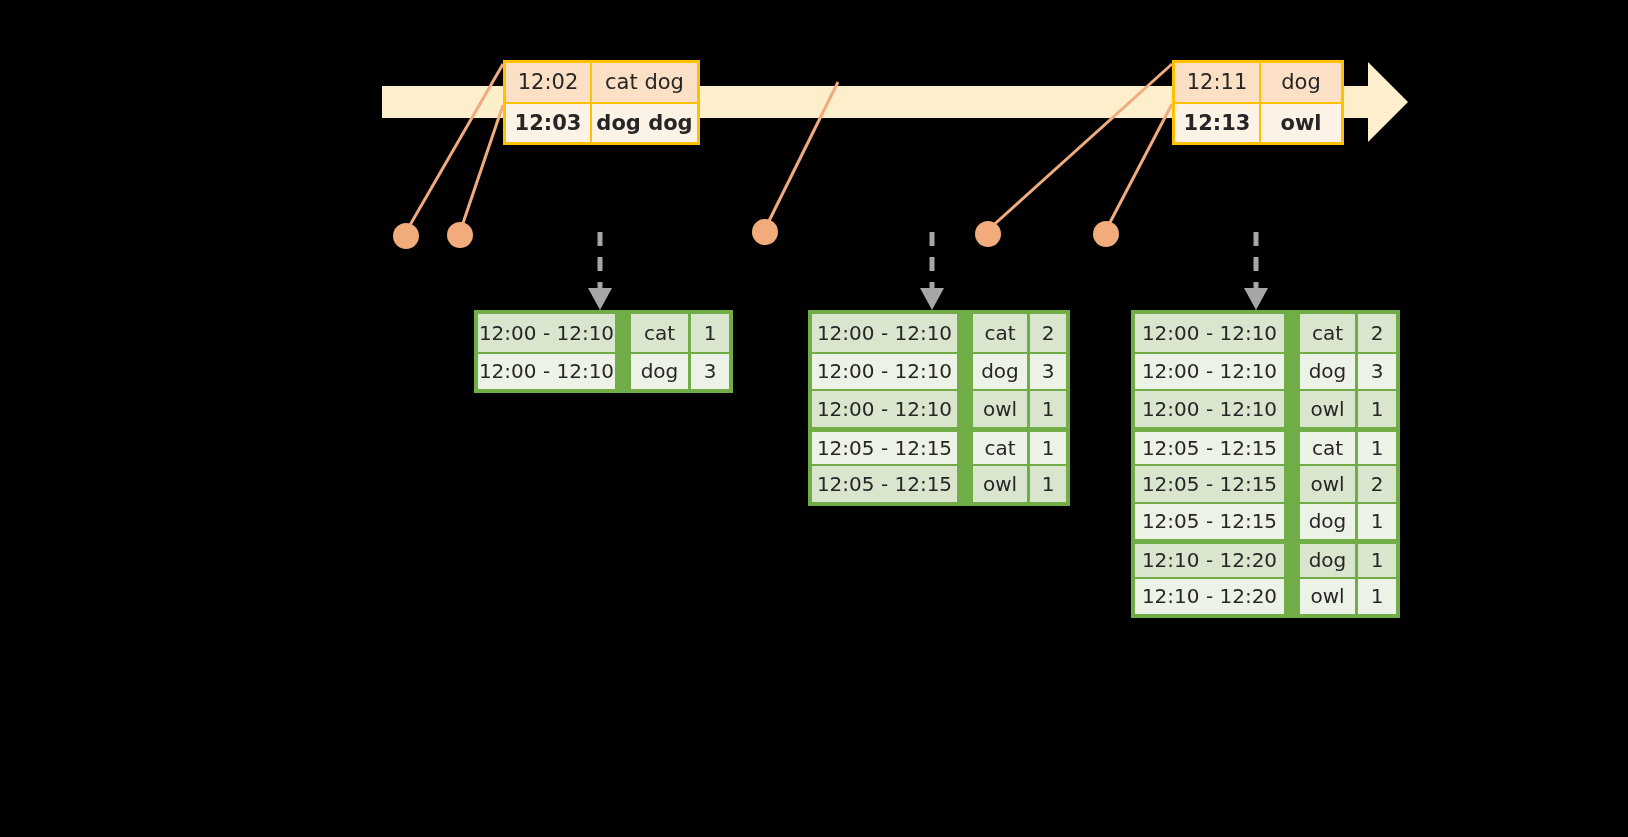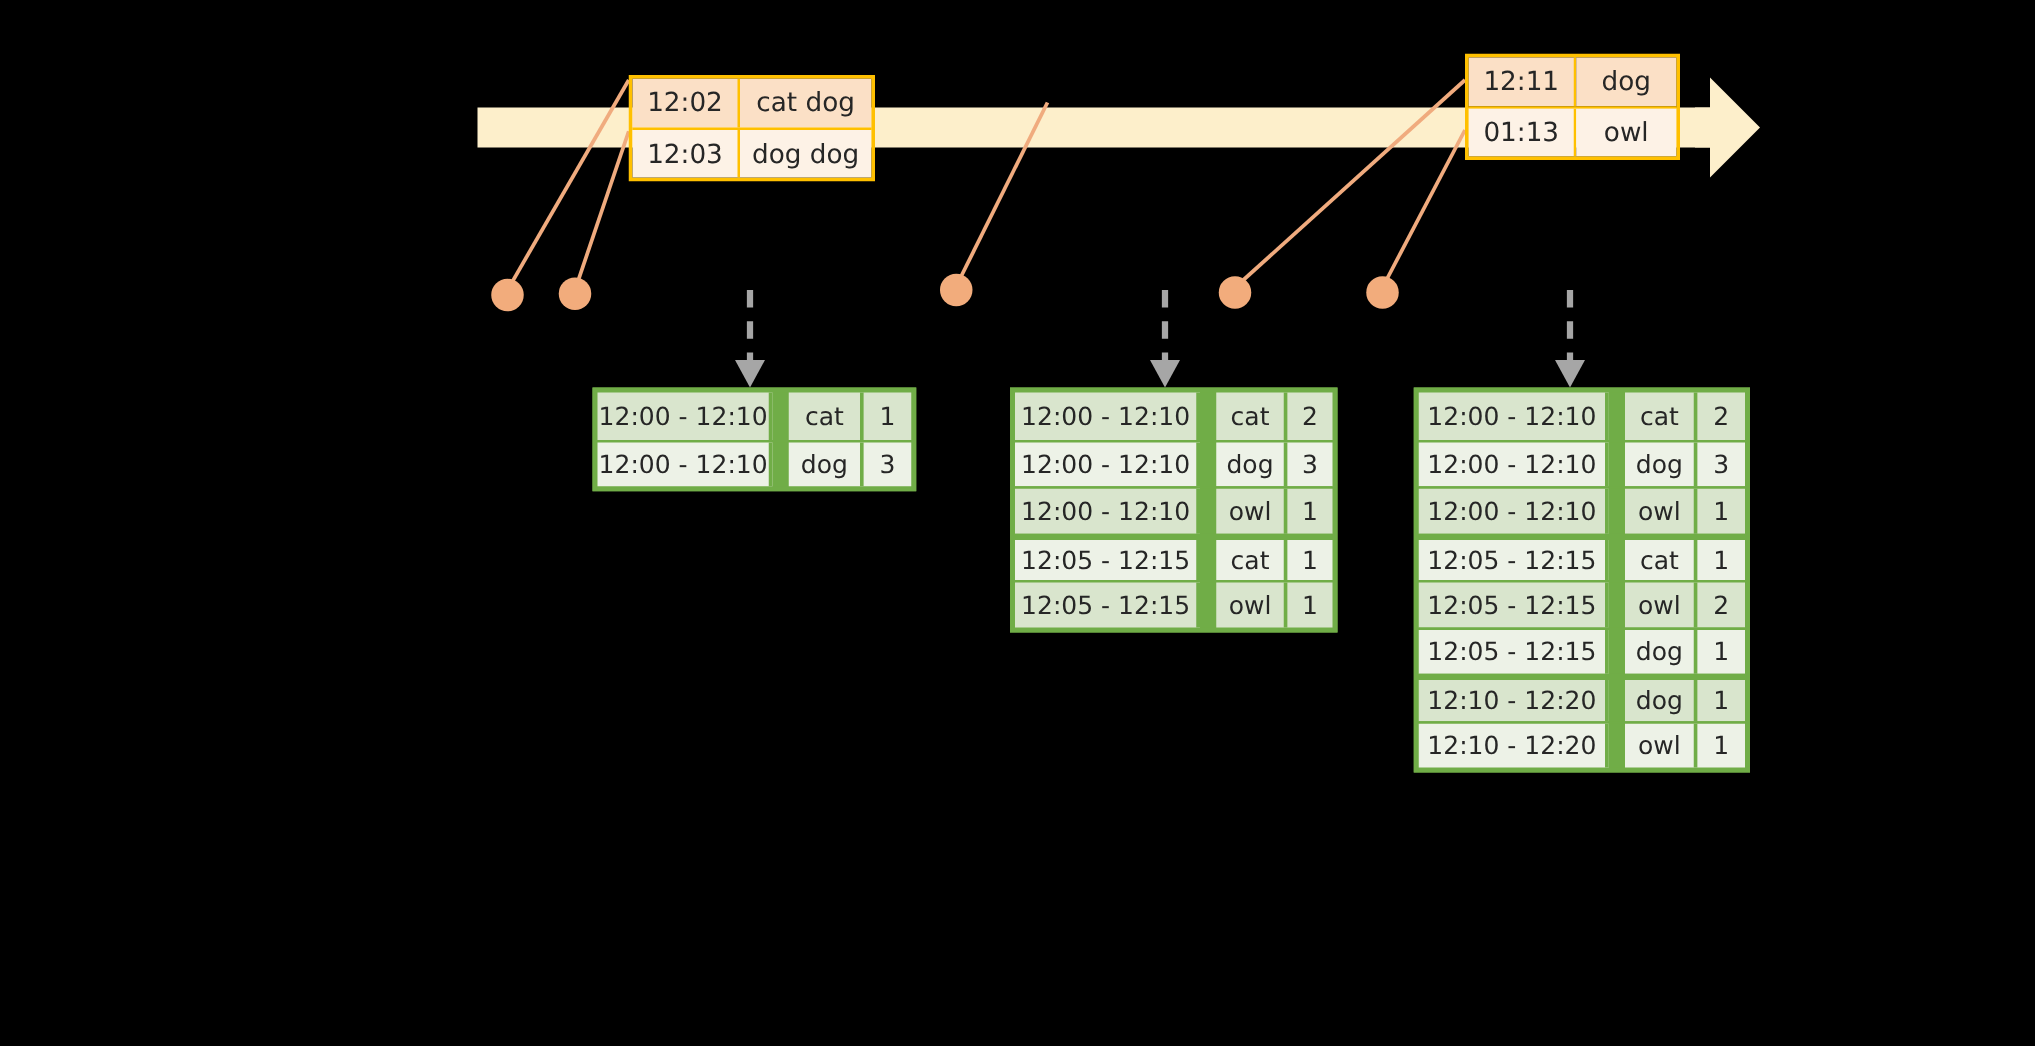--- a/index.html
+++ b/index.html
@@ -34,21 +34,21 @@
   }
   .event-row {
     display: flex;
     flex-direction: row;
     height: 39px;
   }
   .event-row + .event-row {
     border-top: 2px solid #FFC000;
   }
   .event-row.shade-dark .ev-cell { background: #FBE0C6; }
-  .event-row.shade-light .ev-cell { background: #FDF2E6; }
+  .event-row.shade-light .ev-cell { background: #FDF2E6; font-weight: bold; }
   .ev-cell {
     display: flex;
     align-items: center;
     justify-content: center;
     font-size: 21px;
     color: #262626;
     box-sizing: border-box;
     white-space: nowrap;
   }
   .ev-time { width: 86px; border-right: 2px solid #FFC000; }
@@ -144,27 +144,27 @@
       <div class="ev-cell ev-time">12:02</div>
       <div class="ev-cell ev-words">cat dog</div>
     </div>
     <div class="event-row shade-light">
       <div class="ev-cell ev-time">12:03</div>
       <div class="ev-cell ev-words">dog dog</div>
     </div>
   </div>
 
 
-  <div class="event-box" style="left:1172px; top:43px; width:172px; height:85px;">
+  <div class="event-box" style="left:1172px; top:60px; width:172px; height:85px;">
     <div class="event-row shade-dark">
       <div class="ev-cell ev-time">12:11</div>
       <div class="ev-cell ev-words">dog</div>
     </div>
     <div class="event-row shade-light">
-      <div class="ev-cell ev-time">01:13</div>
+      <div class="ev-cell ev-time">12:13</div>
       <div class="ev-cell ev-words">owl</div>
     </div>
   </div>
 
   <div class="result-table tbl-left" style="left:474px; top:310px;">
     <div class="res-row shade-dark">
       <div class="rs-cell rs-window">12:00 - 12:10</div>
       <div class="rs-cell rs-word">cat</div>
       <div class="rs-cell rs-count">1</div>
     </div>

